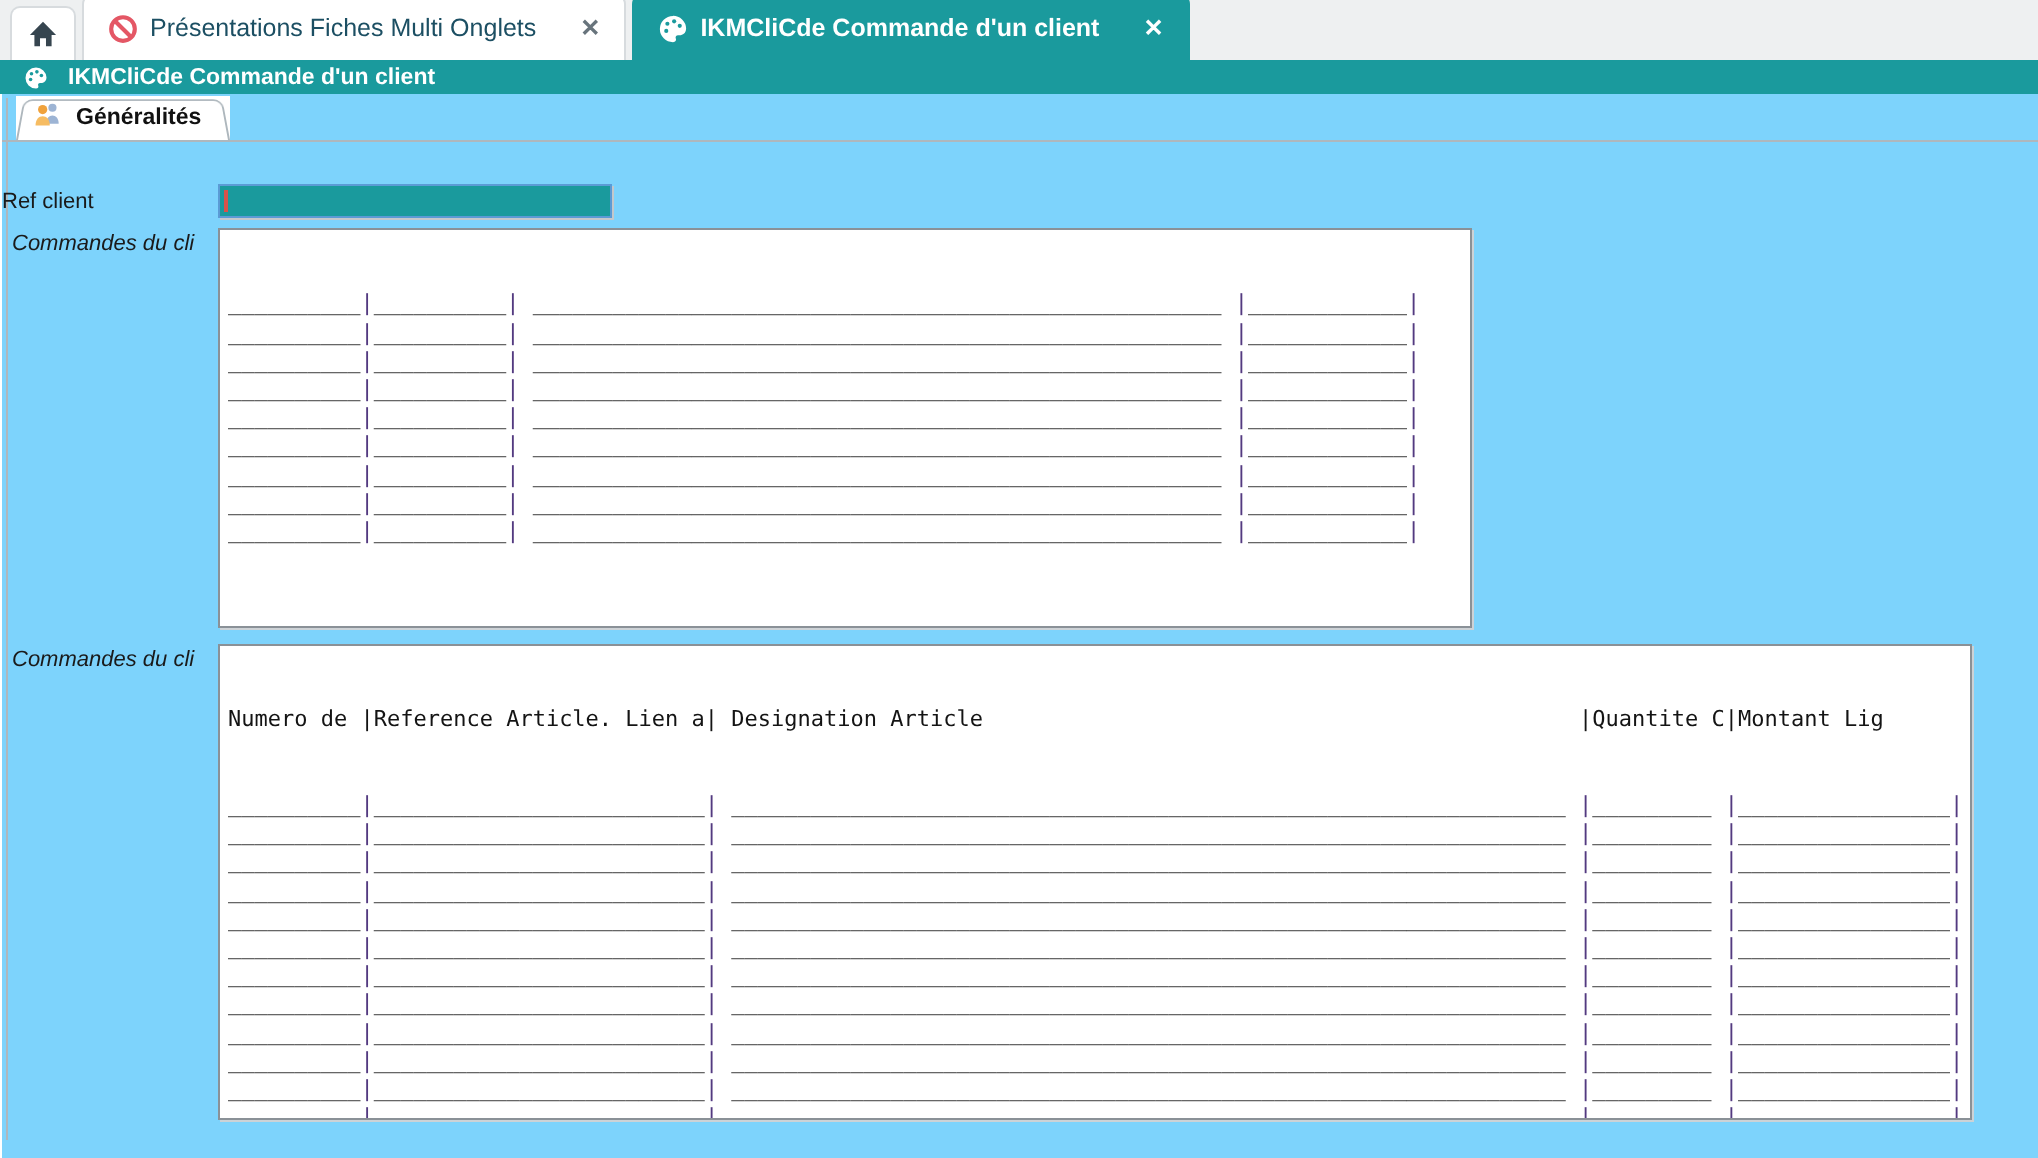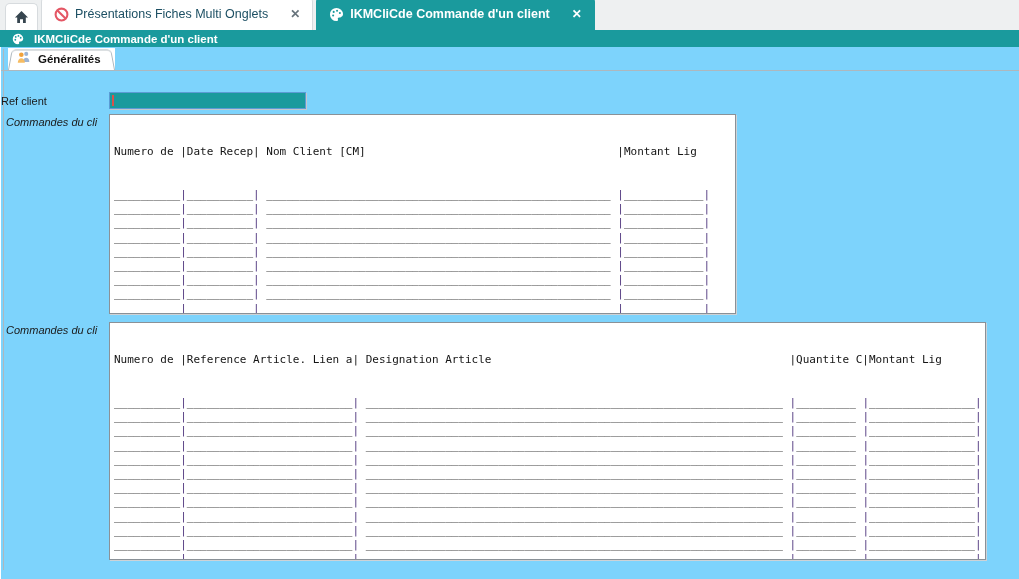--- a/index.html
+++ b/index.html
@@ -132,21 +132,20 @@
 
   <div class="ref-row">
     <span class="field-label ref-label">Ref client</span>
     <div class="ref-input">
       <span class="caret"></span>
     </div>
   </div>
 
   <span class="field-label grid-label grid1-label">Commandes du cli</span>
   <div class="grid-box grid1-box">
-    <div class="grid-header">Numero de |Date Recep| Nom Client [CM]                                      |Montant Lig</div>
     <div class="grid-body"><div class="grid-row">__________<span class="pipe">|</span>__________<span class="pipe">|</span> ____________________________________________________ <span class="pipe">|</span>____________<span class="pipe">|</span></div><div class="grid-row">__________<span class="pipe">|</span>__________<span class="pipe">|</span> ____________________________________________________ <span class="pipe">|</span>____________<span class="pipe">|</span></div><div class="grid-row">__________<span class="pipe">|</span>__________<span class="pipe">|</span> ____________________________________________________ <span class="pipe">|</span>____________<span class="pipe">|</span></div><div class="grid-row">__________<span class="pipe">|</span>__________<span class="pipe">|</span> ____________________________________________________ <span class="pipe">|</span>____________<span class="pipe">|</span></div><div class="grid-row">__________<span class="pipe">|</span>__________<span class="pipe">|</span> ____________________________________________________ <span class="pipe">|</span>____________<span class="pipe">|</span></div><div class="grid-row">__________<span class="pipe">|</span>__________<span class="pipe">|</span> ____________________________________________________ <span class="pipe">|</span>____________<span class="pipe">|</span></div><div class="grid-row">__________<span class="pipe">|</span>__________<span class="pipe">|</span> ____________________________________________________ <span class="pipe">|</span>____________<span class="pipe">|</span></div><div class="grid-row">__________<span class="pipe">|</span>__________<span class="pipe">|</span> ____________________________________________________ <span class="pipe">|</span>____________<span class="pipe">|</span></div><div class="grid-row">__________<span class="pipe">|</span>__________<span class="pipe">|</span> ____________________________________________________ <span class="pipe">|</span>____________<span class="pipe">|</span></div></div>
   </div>
 
   <span class="field-label grid-label grid2-label">Commandes du cli</span>
   <div class="grid-box grid2-box">
     <div class="grid-header">Numero de |Reference Article. Lien a| Designation Article                                             |Quantite C|Montant Lig</div>
     <div class="grid-body"><div class="grid-row">__________<span class="pipe">|</span>_________________________<span class="pipe">|</span> _______________________________________________________________ <span class="pipe">|</span>_________ <span class="pipe">|</span>________________<span class="pipe">|</span></div><div class="grid-row">__________<span class="pipe">|</span>_________________________<span class="pipe">|</span> _______________________________________________________________ <span class="pipe">|</span>_________ <span class="pipe">|</span>________________<span class="pipe">|</span></div><div class="grid-row">__________<span class="pipe">|</span>_________________________<span class="pipe">|</span> _______________________________________________________________ <span class="pipe">|</span>_________ <span class="pipe">|</span>________________<span class="pipe">|</span></div><div class="grid-row">__________<span class="pipe">|</span>_________________________<span class="pipe">|</span> _______________________________________________________________ <span class="pipe">|</span>_________ <span class="pipe">|</span>________________<span class="pipe">|</span></div><div class="grid-row">__________<span class="pipe">|</span>_________________________<span class="pipe">|</span> _______________________________________________________________ <span class="pipe">|</span>_________ <span class="pipe">|</span>________________<span class="pipe">|</span></div><div class="grid-row">__________<span class="pipe">|</span>_________________________<span class="pipe">|</span> _______________________________________________________________ <span class="pipe">|</span>_________ <span class="pipe">|</span>________________<span class="pipe">|</span></div><div class="grid-row">__________<span class="pipe">|</span>_________________________<span class="pipe">|</span> _______________________________________________________________ <span class="pipe">|</span>_________ <span class="pipe">|</span>________________<span class="pipe">|</span></div><div class="grid-row">__________<span class="pipe">|</span>_________________________<span class="pipe">|</span> _______________________________________________________________ <span class="pipe">|</span>_________ <span class="pipe">|</span>________________<span class="pipe">|</span></div><div class="grid-row">__________<span class="pipe">|</span>_________________________<span class="pipe">|</span> _______________________________________________________________ <span class="pipe">|</span>_________ <span class="pipe">|</span>________________<span class="pipe">|</span></div><div class="grid-row">__________<span class="pipe">|</span>_________________________<span class="pipe">|</span> _______________________________________________________________ <span class="pipe">|</span>_________ <span class="pipe">|</span>________________<span class="pipe">|</span></div><div class="grid-row">__________<span class="pipe">|</span>_________________________<span class="pipe">|</span> _______________________________________________________________ <span class="pipe">|</span>_________ <span class="pipe">|</span>________________<span class="pipe">|</span></div><div class="grid-row">__________<span class="pipe">|</span>_________________________<span class="pipe">|</span> _______________________________________________________________ <span class="pipe">|</span>_________ <span class="pipe">|</span>________________<span class="pipe">|</span></div></div>
   </div>
 </div>
 

